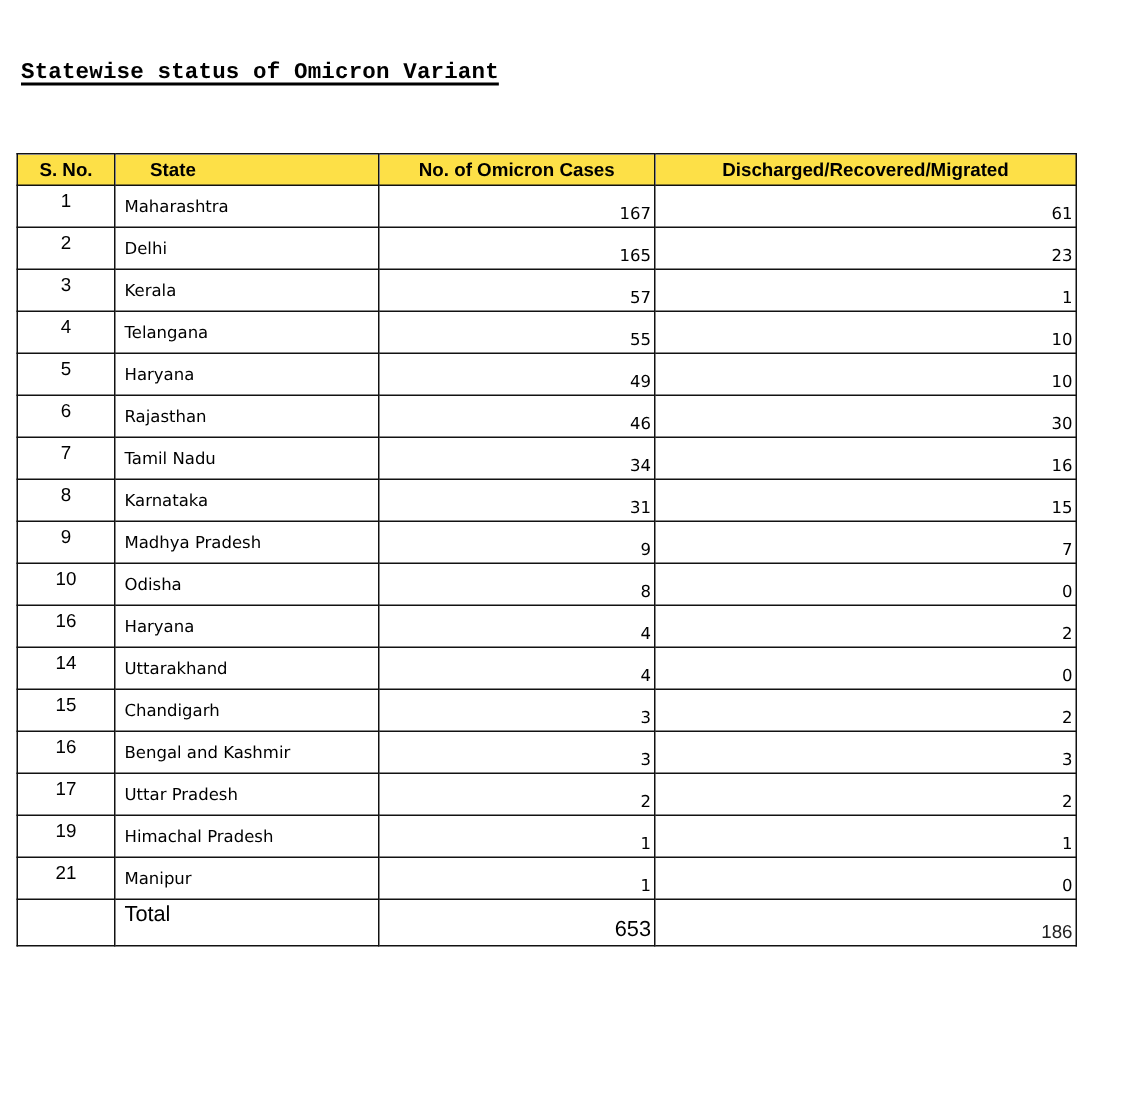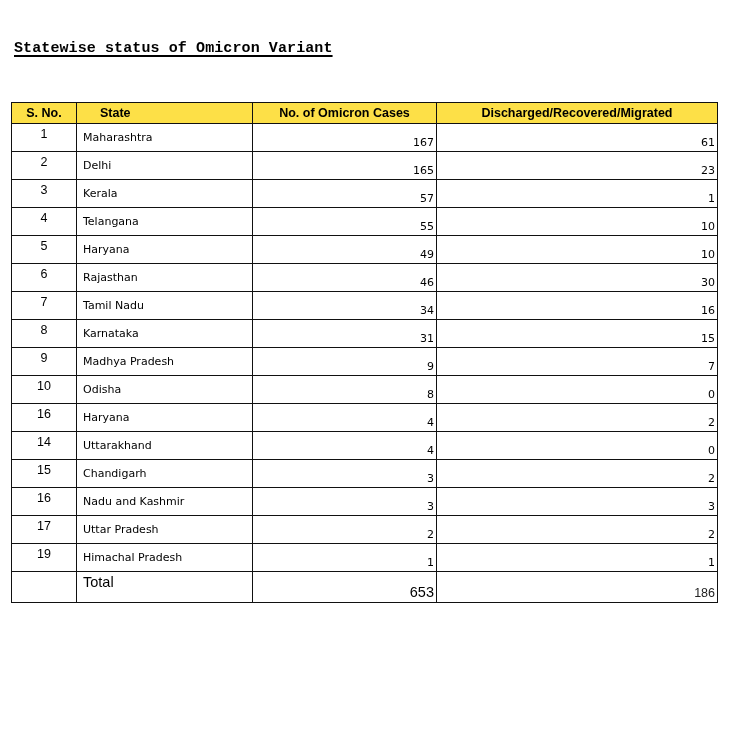--- a/index.html
+++ b/index.html
@@ -123,36 +123,42 @@
         <td class="num dc">0</td>
       </tr>
       <tr>
         <td class="sn">15</td>
         <td class="st">Chandigarh</td>
         <td class="num nc">3</td>
         <td class="num dc">2</td>
       </tr>
       <tr>
         <td class="sn">16</td>
-        <td class="st">Nadu and Kashmir</td>
+        <td class="st">Bengal and Kashmir</td>
         <td class="num nc">3</td>
         <td class="num dc">3</td>
       </tr>
       <tr>
         <td class="sn">17</td>
         <td class="st">Uttar Pradesh</td>
         <td class="num nc">2</td>
         <td class="num dc">2</td>
       </tr>
       <tr>
         <td class="sn">19</td>
         <td class="st">Himachal Pradesh</td>
         <td class="num nc">1</td>
         <td class="num dc">1</td>
       </tr>
+      <tr>
+        <td class="sn">21</td>
+        <td class="st">Manipur</td>
+        <td class="num nc">1</td>
+        <td class="num dc">0</td>
+      </tr>
       <tr class="total">
         <td class="sn"></td>
         <td class="st">Total</td>
         <td class="num nc">653</td>
         <td class="num dc">186</td>
       </tr>
     </tbody>
 </table>
 
 </body></html>

